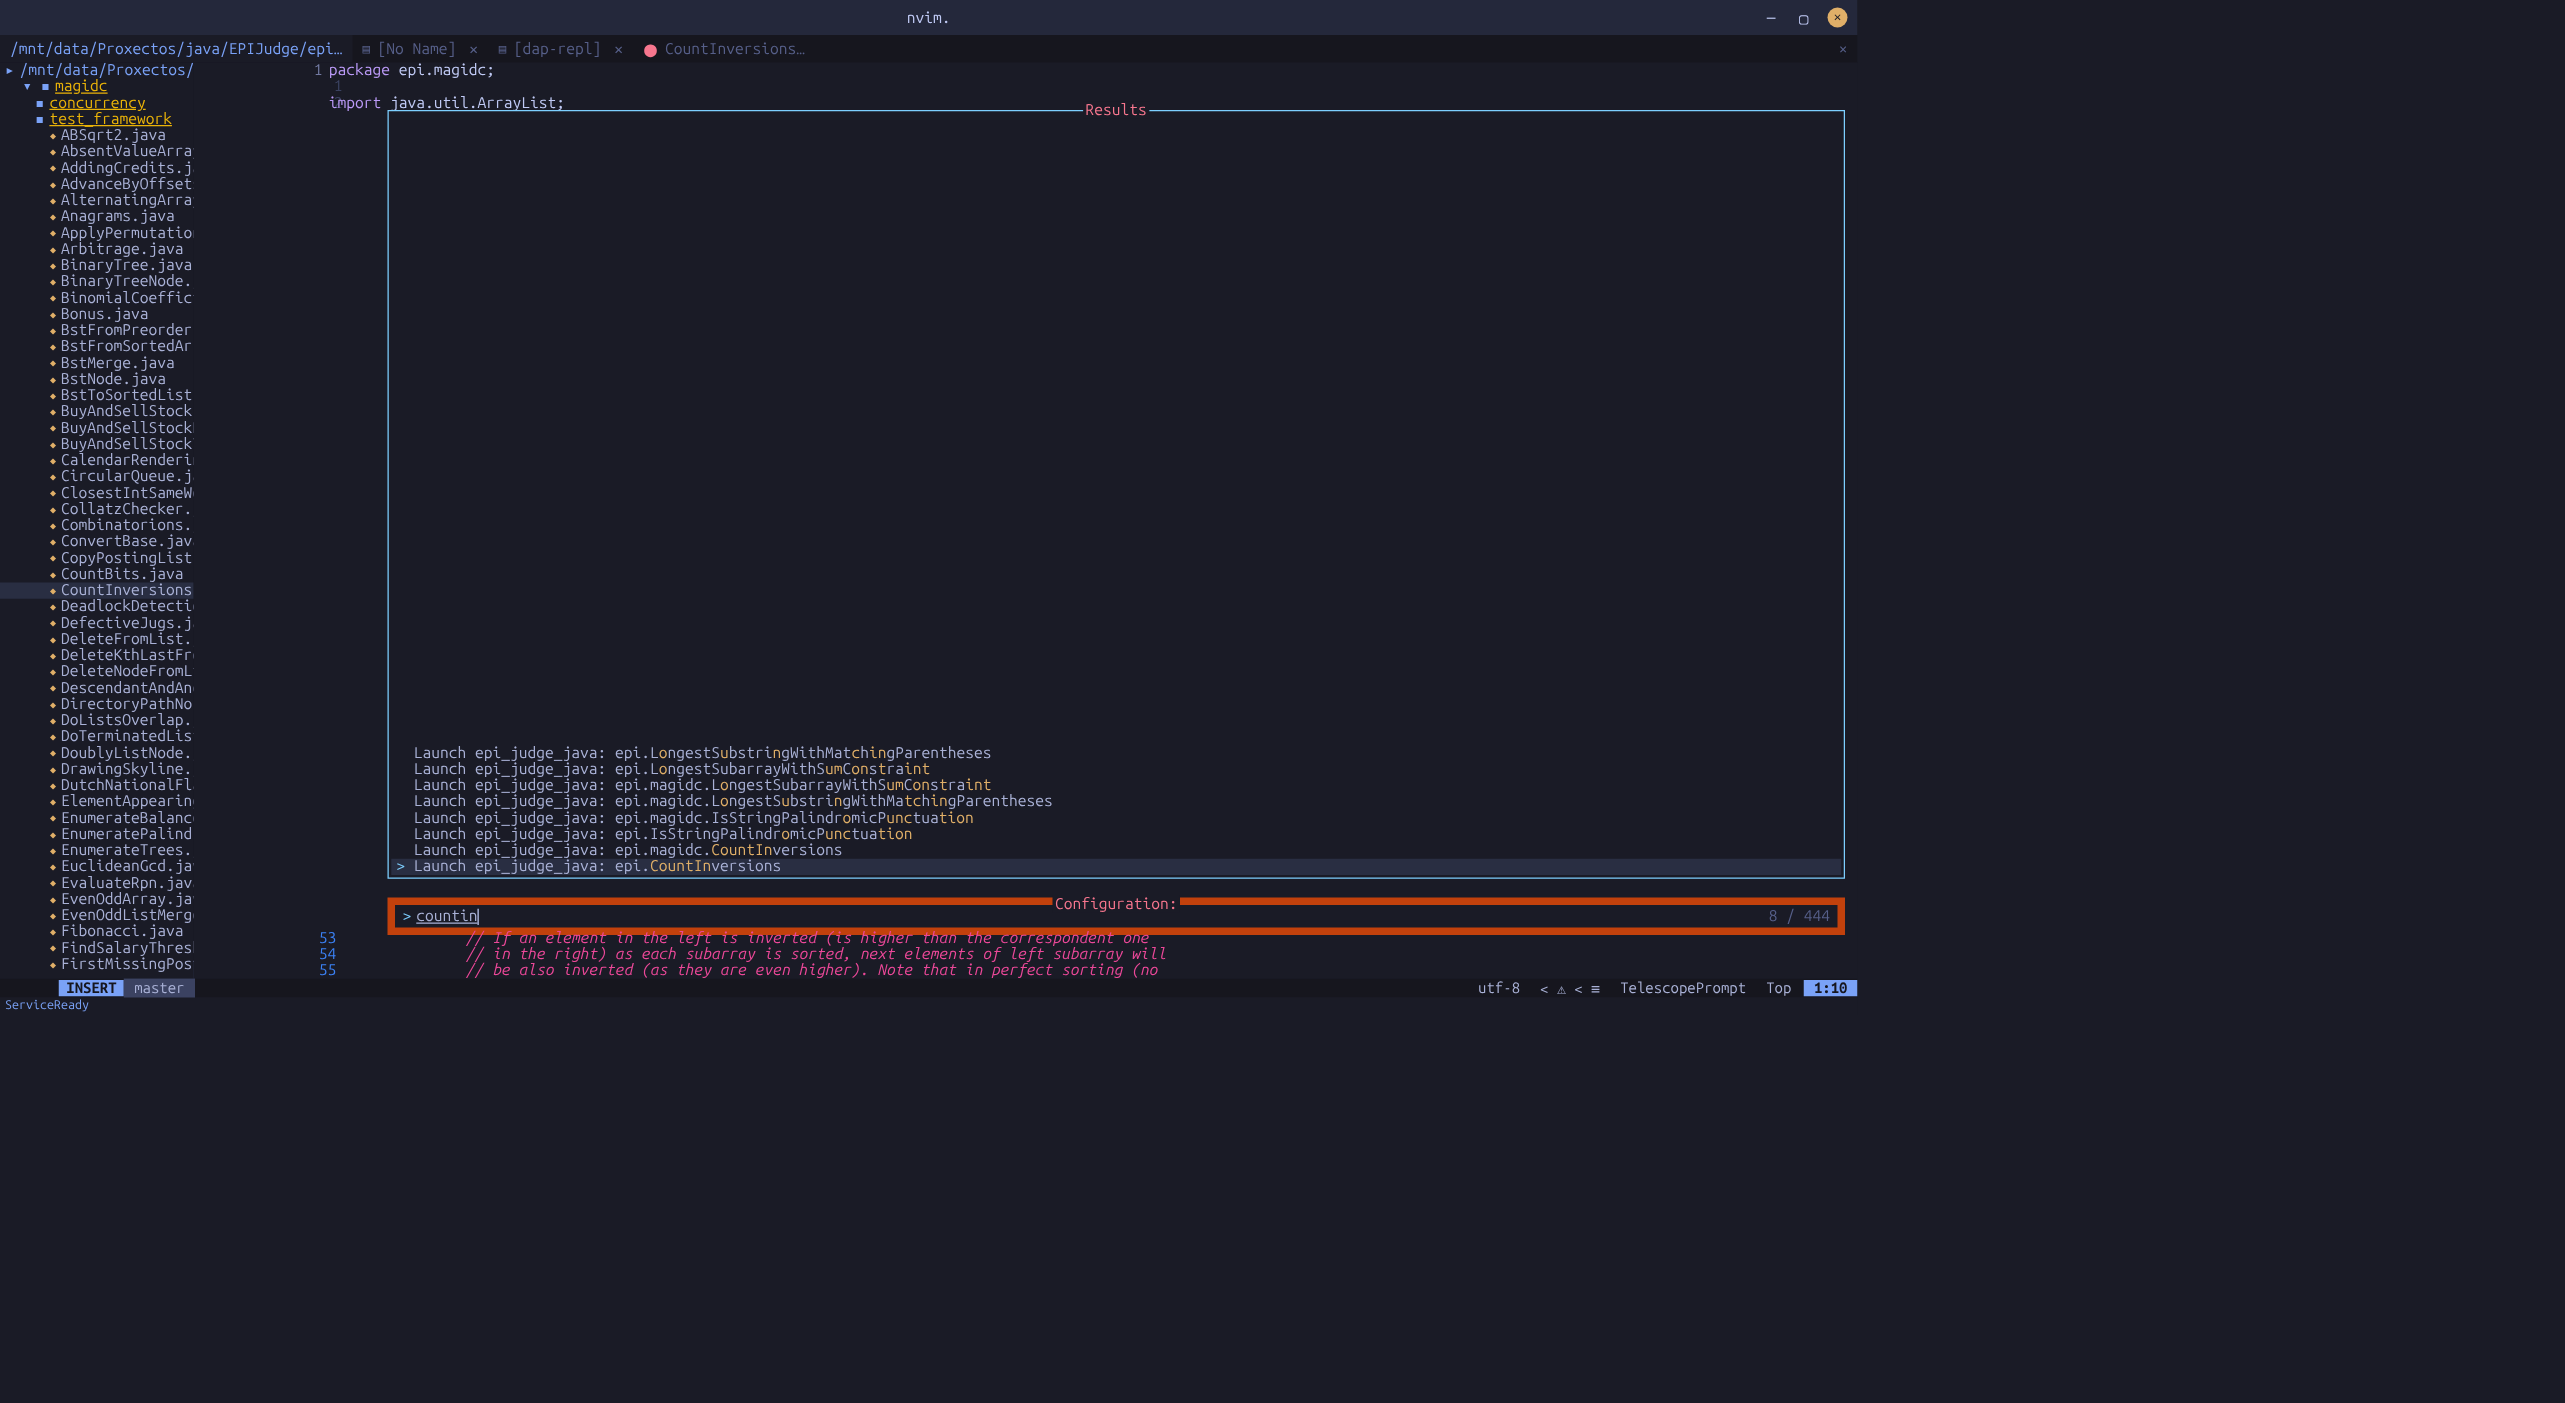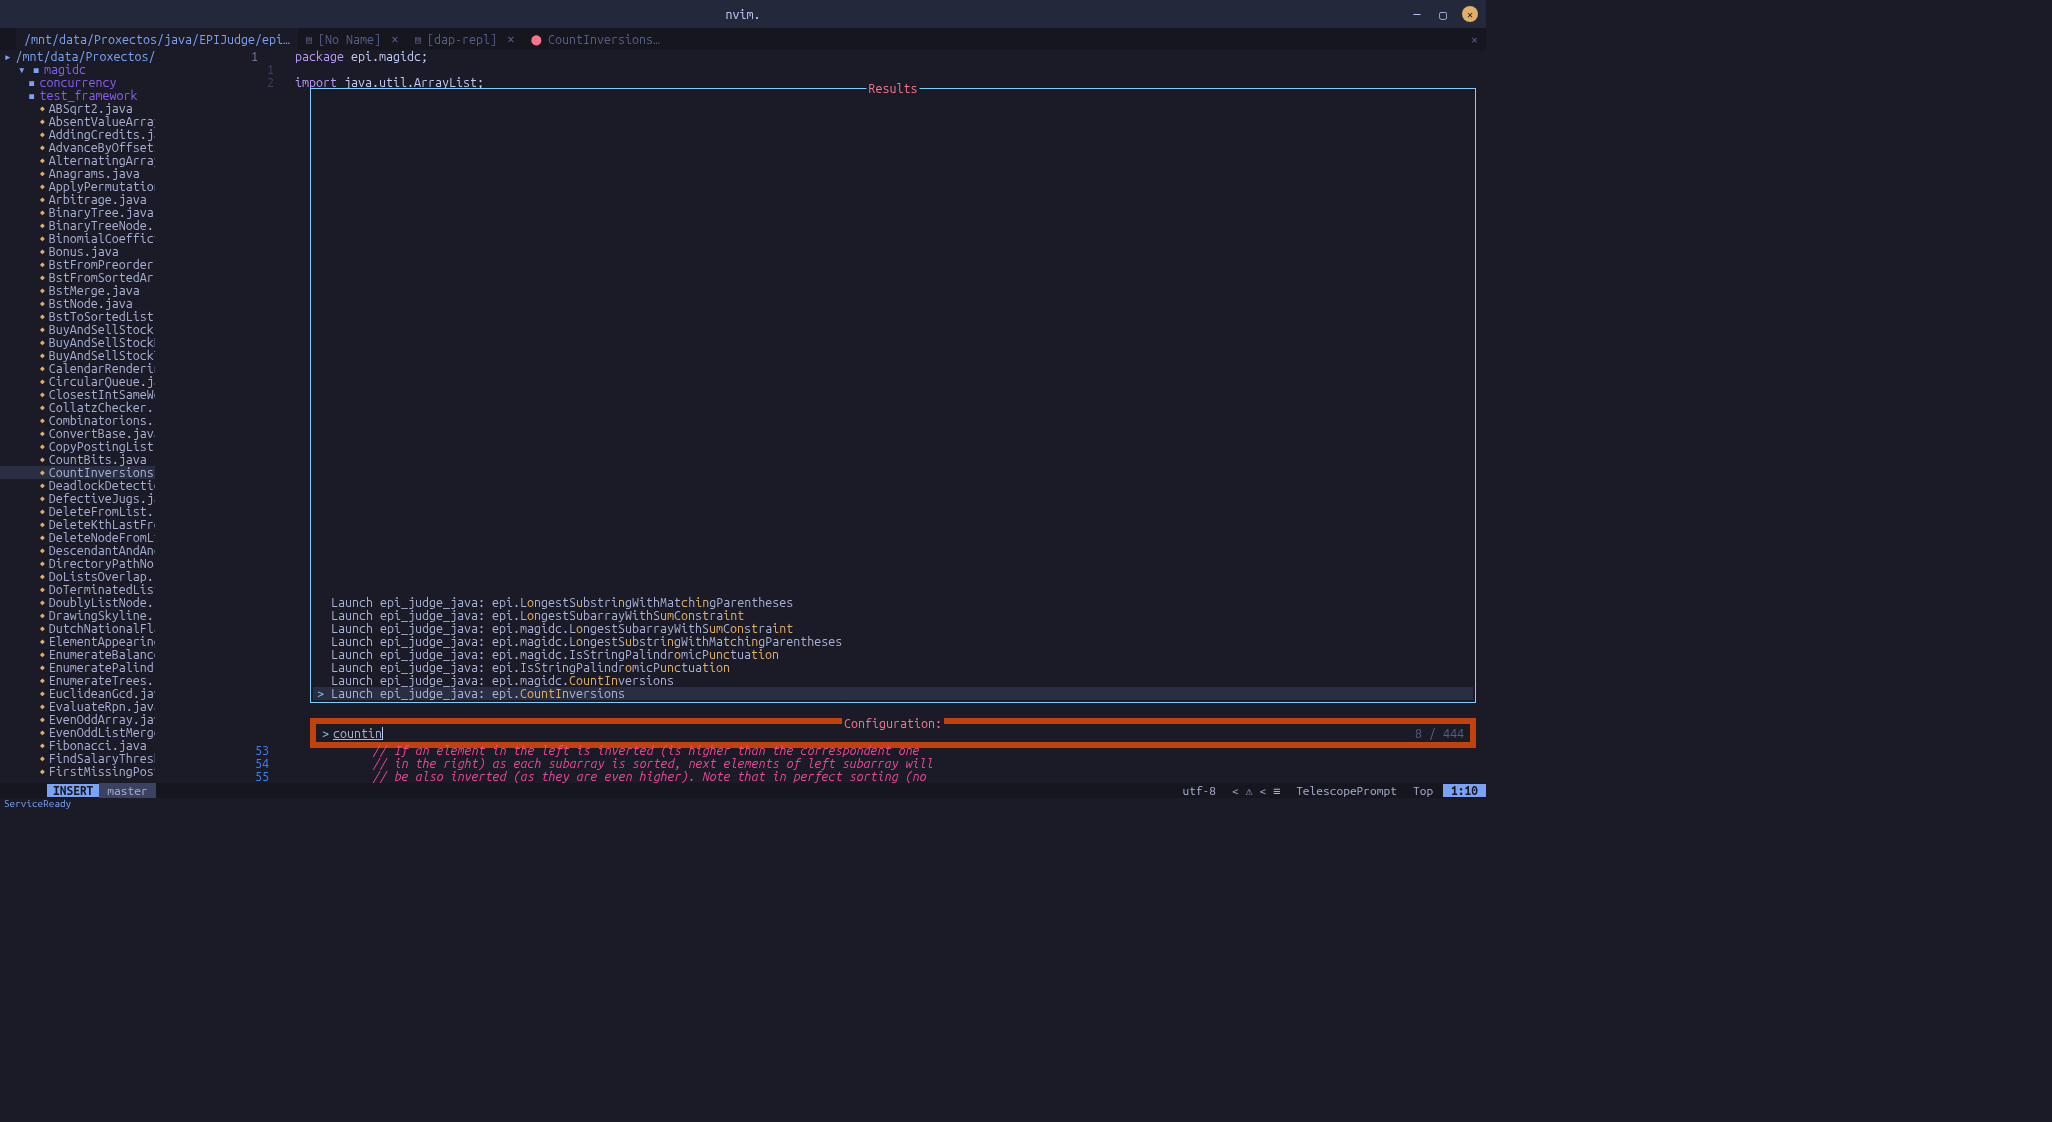--- a/index.html
+++ b/index.html
@@ -60,21 +60,20 @@
   display: flex;
   align-items: center;
   padding: 0 8px;
   height: 100%;
   gap: 6px;
   color: #565f89;
 }
 .tab.active {
   background: #1a1b26;
   color: #7aa2f7;
-  margin-left: 16px;
 }
 .tab-icon { font-size: 10px; }
 .tab-close { color: #565f89; font-size: 14px; margin-left: 4px; }
 .tab-far-right {
   margin-left: auto;
   color: #565f89;
   padding-right: 8px;
 }
 .content {
   flex: 1;
@@ -100,33 +99,33 @@
   overflow: hidden;
   height: 13px;
   line-height: 13px;
 }
 .tree-item.selected {
   background: #292e42;
 }
 .folder-icon { color: #7aa2f7; margin-right: 4px; }
 .file-icon { color: #e0af68; margin-right: 4px; font-size: 8px; }
 .file-name { color: #a9b1d6; }
-.folder-name { color: #8b5cf6; }
+.folder-name { color: #eab308; text-decoration: underline; }
 .indent1 { padding-left: 18px; }
 .indent2 { padding-left: 28px; }
 .indent3b { padding-left: 40px; }
 .editor {
   flex: 1;
   position: relative;
   background: #1a1b26;
 }
 .gutter-line { height: 13px; line-height: 13px; }
 .code {
   position: absolute;
-  left: 140px;
+  left: 108px;
   top: 0;
 }
 .code-line { height: 13px; line-height: 13px; white-space: pre; }
 .kw { color: #bb9af7; }
 .pkg { color: #c0caf5; }
 .comment { color: #ec4899; font-style: italic; }
 .telescope {
   position: absolute;
   left: 155px;
   top: 38px;

